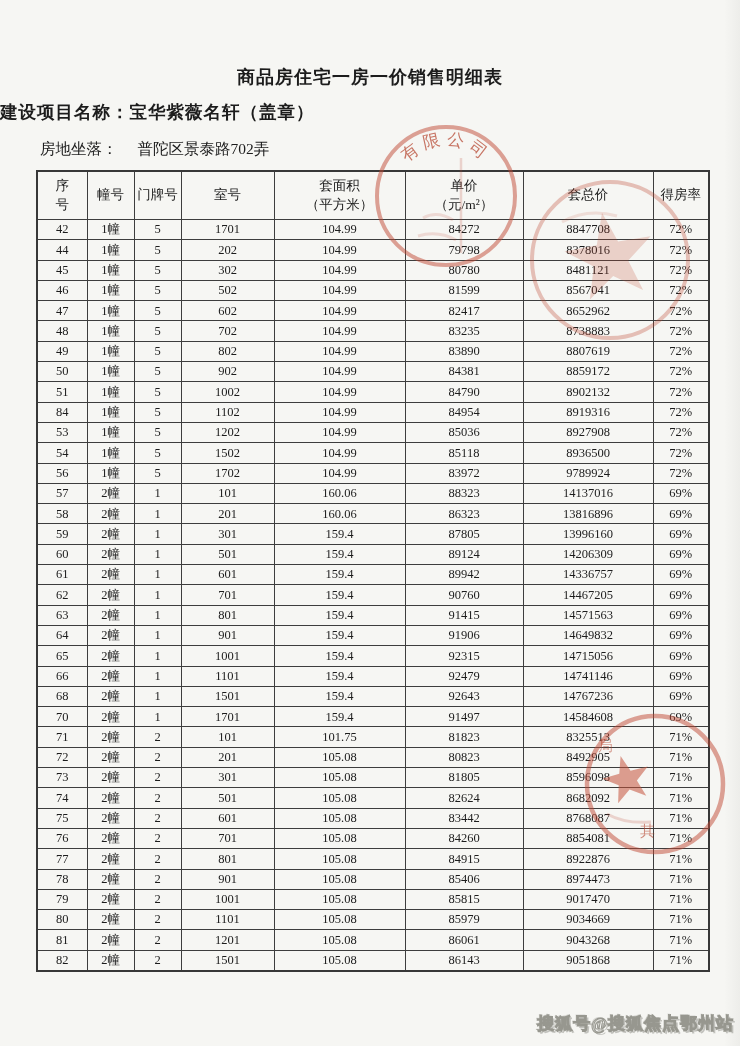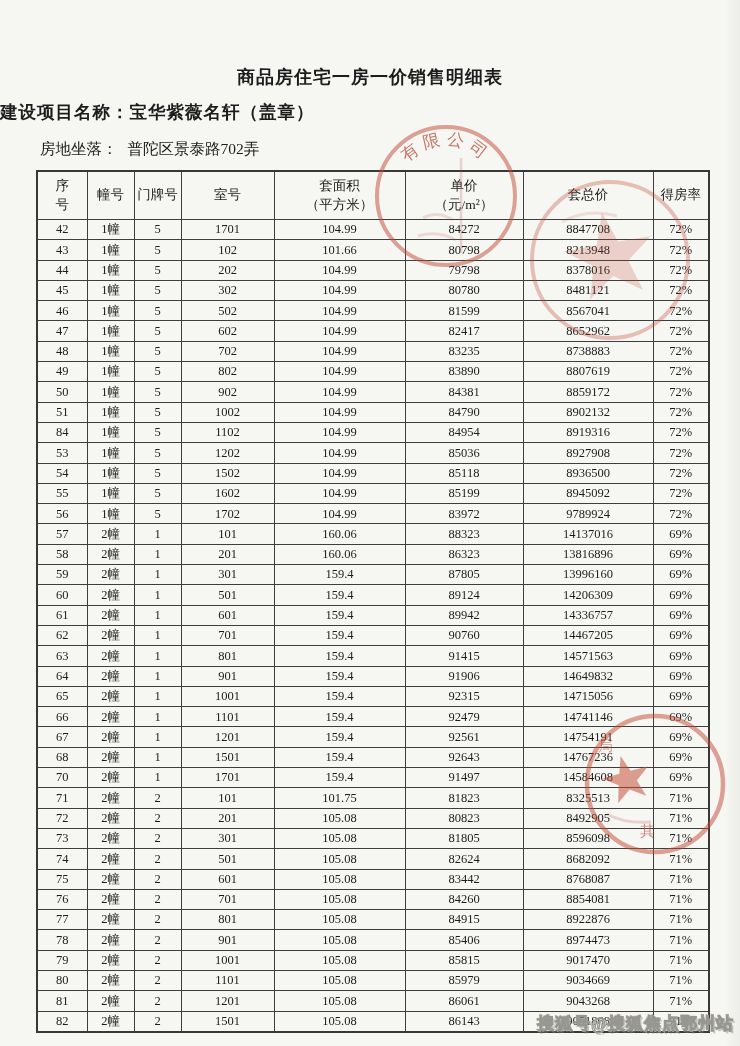--- a/index.html
+++ b/index.html
@@ -15,21 +15,21 @@
   }
   .title1{
     position:absolute;top:65px;left:0;width:100%;text-align:center;
     font-size:18px;font-weight:bold;letter-spacing:1px;font-family:Liberation Serif, serif;
   }
   .title2{
     position:absolute;top:100px;left:0;width:100%;text-align:left;
     font-size:17.5px;font-weight:bold;letter-spacing:1px;
   }
   .location{position:absolute;top:139px;left:40px;font-size:15.5px;}
-  .location .loc-value{margin-left:10px;}
+  .location .loc-value{margin-left:20px;}
   table.price{
     position:absolute;left:36px;top:170px;width:672px;
     border-collapse:collapse;table-layout:fixed;
     border:2px solid #383838;
   }
   .price th,.price td{
     border:1px solid #3d3d3d;text-align:center;vertical-align:middle;
     padding:0;overflow:hidden;white-space:nowrap;
   }
   .price thead th{height:47px;font-size:13.5px;font-weight:normal;line-height:1.4;}
@@ -102,30 +102,20 @@
           <td>42</td>
           <td>1幢</td>
           <td>5</td>
           <td>1701</td>
           <td>104.99</td>
           <td>84272</td>
           <td>8847708</td>
           <td>72%</td>
         </tr>
         <tr>
-          <td>43</td>
-          <td>1幢</td>
-          <td>5</td>
-          <td>102</td>
-          <td>101.66</td>
-          <td>80798</td>
-          <td>8213948</td>
-          <td>72%</td>
-        </tr>
-        <tr>
           <td>44</td>
           <td>1幢</td>
           <td>5</td>
           <td>202</td>
           <td>104.99</td>
           <td>79798</td>
           <td>8378016</td>
           <td>72%</td>
         </tr>
         <tr>
@@ -219,30 +209,20 @@
           <td>72%</td>
         </tr>
         <tr>
           <td>54</td>
           <td>1幢</td>
           <td>5</td>
           <td>1502</td>
           <td>104.99</td>
           <td>85118</td>
           <td>8936500</td>
-          <td>72%</td>
-        </tr>
-        <tr>
-          <td>55</td>
-          <td>1幢</td>
-          <td>5</td>
-          <td>1602</td>
-          <td>104.99</td>
-          <td>85199</td>
-          <td>8945092</td>
           <td>72%</td>
         </tr>
         <tr>
           <td>56</td>
           <td>1幢</td>
           <td>5</td>
           <td>1702</td>
           <td>104.99</td>
           <td>83972</td>
           <td>9789924</td>
@@ -339,30 +319,20 @@
           <td>69%</td>
         </tr>
         <tr>
           <td>66</td>
           <td>2幢</td>
           <td>1</td>
           <td>1101</td>
           <td>159.4</td>
           <td>92479</td>
           <td>14741146</td>
-          <td>69%</td>
-        </tr>
-        <tr>
-          <td>67</td>
-          <td>2幢</td>
-          <td>1</td>
-          <td>1201</td>
-          <td>159.4</td>
-          <td>92561</td>
-          <td>14754191</td>
           <td>69%</td>
         </tr>
         <tr>
           <td>68</td>
           <td>2幢</td>
           <td>1</td>
           <td>1501</td>
           <td>159.4</td>
           <td>92643</td>
           <td>14767236</td>

